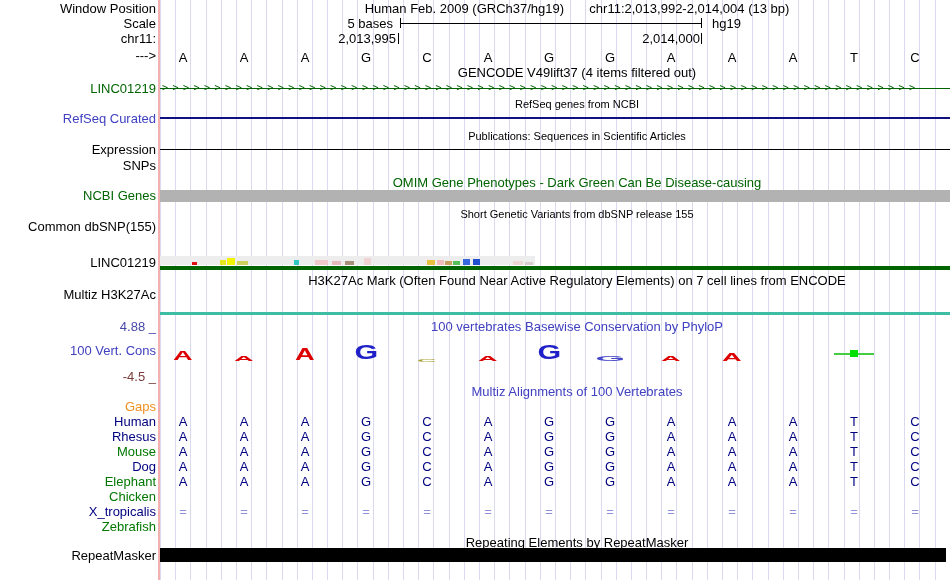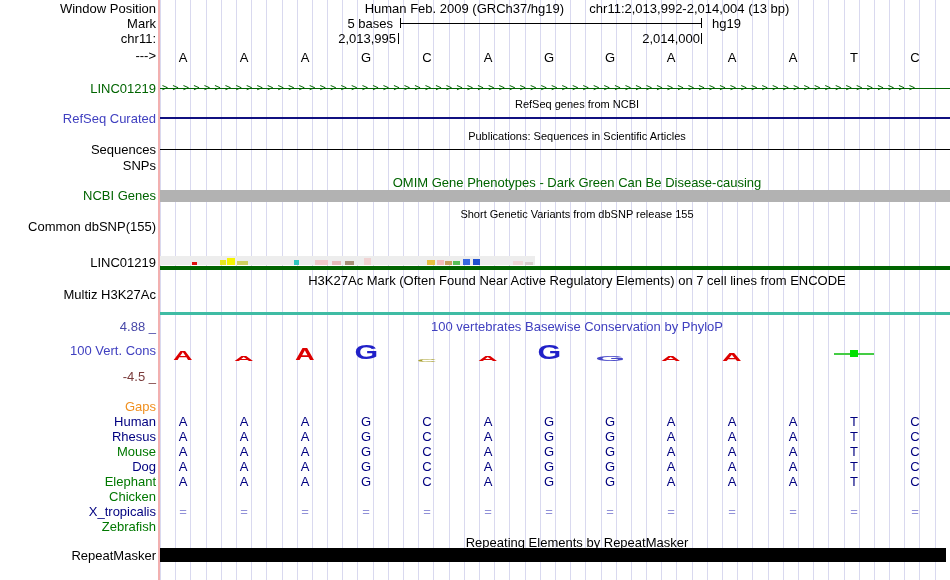--- a/index.html
+++ b/index.html
@@ -43,46 +43,48 @@
   <div id="grid"></div>
   <div id="pink-border"></div>
 
   <div class="lbl" style="top:2px">Window Position</div>
   <div class="title" style="top:2px">
     <span>Human Feb. 2009 (GRCh37/hg19)</span>
     <span style="display:inline-block;width:18px"></span>
     <span>chr11:2,013,992-2,014,004 (13 bp)</span>
   </div>
 
-  <div class="lbl" style="top:17px">Mark</div>
+  <div class="lbl" style="top:17px">Scale</div>
   <div class="abs txt" style="left:253px;top:17px;width:140px;text-align:right">5 bases</div>
   <div class="abs" style="left:400px;top:18px;width:302px;height:10px;border-left:1px solid #000;border-right:1px solid #000">
     <div class="abs" style="left:0;right:0;top:5px;height:1px;background:#000"></div>
   </div>
   <div class="abs txt" style="left:712px;top:17px">hg19</div>
 
   <div class="lbl" style="top:32px">chr11:</div>
   <div class="abs txt" style="left:256px;top:32px;width:140px;text-align:right">2,013,995</div>
   <div class="abs" style="left:398px;top:33px;width:1px;height:11px;background:#000"></div>
   <div class="abs txt" style="left:560px;top:32px;width:140px;text-align:right">2,014,000</div>
   <div class="abs" style="left:701px;top:33px;width:1px;height:11px;background:#000"></div>
 
   <div class="lbl" style="top:49px">---&gt;</div>
 
+  <div class="title" style="top:66px">GENCODE V49lift37 (4 items filtered out)</div>
   <div class="title sm" style="top:97px">RefSeq genes from NCBI</div>
   <div class="title sm" style="top:129px">Publications: Sequences in Scientific Articles</div>
   <div class="title green" style="top:176px">OMIM Gene Phenotypes - Dark Green Can Be Disease-causing</div>
   <div class="title sm" style="top:207px">Short Genetic Variants from dbSNP release 155</div>
   <div class="title" style="top:274px">H3K27Ac Mark (Often Found Near Active Regulatory Elements) on 7 cell lines from ENCODE</div>
   <div class="title blue" style="top:320px">100 vertebrates Basewise Conservation by PhyloP</div>
+  <div class="title blue" style="top:385px">Multiz Alignments of 100 Vertebrates</div>
   <div class="title" style="top:536px">Repeating Elements by RepeatMasker</div>
 
   <div class="lbl green" style="top:82px">LINC01219</div>
   <div class="lbl blue" style="top:112px">RefSeq Curated</div>
-  <div class="lbl" style="top:143px">Sequences</div>
+  <div class="lbl" style="top:143px">Expression</div>
   <div class="lbl" style="top:159px">SNPs</div>
   <div class="lbl green" style="top:189px">NCBI Genes</div>
   <div class="lbl" style="top:220px">Common dbSNP(155)</div>
   <div class="lbl" style="top:256px">LINC01219</div>
   <div class="lbl" style="top:288px">Multiz H3K27Ac</div>
   <div class="lbl slate" style="top:320px">4.88 _</div>
   <div class="lbl blue" style="top:344px">100 Vert. Cons</div>
   <div class="lbl brown" style="top:370px">-4.5 _</div>
   <div class="lbl" style="top:549px">RepeatMasker</div>
 

